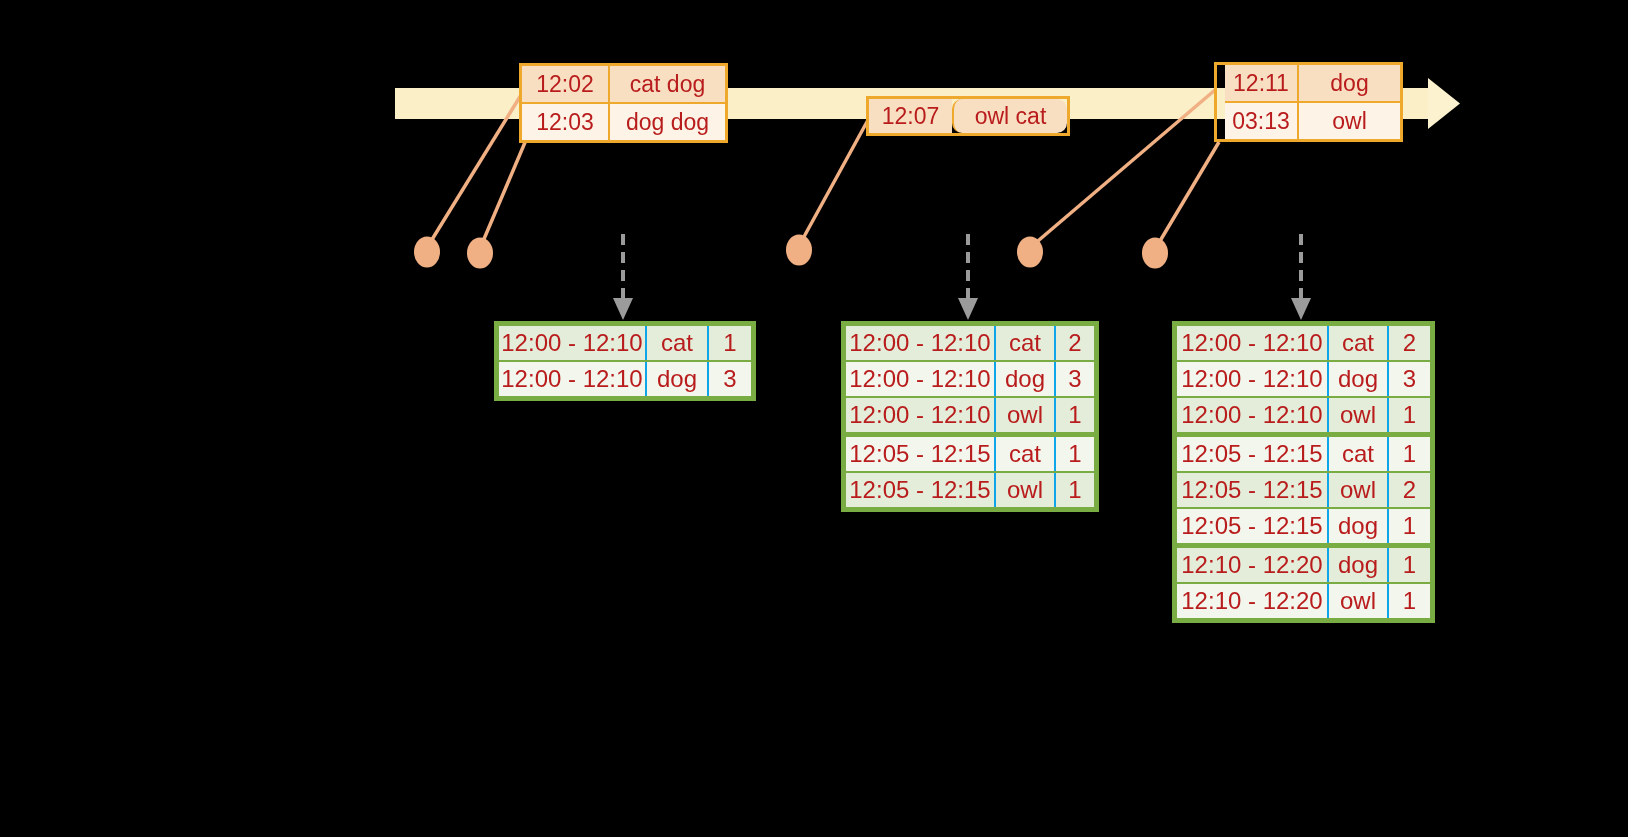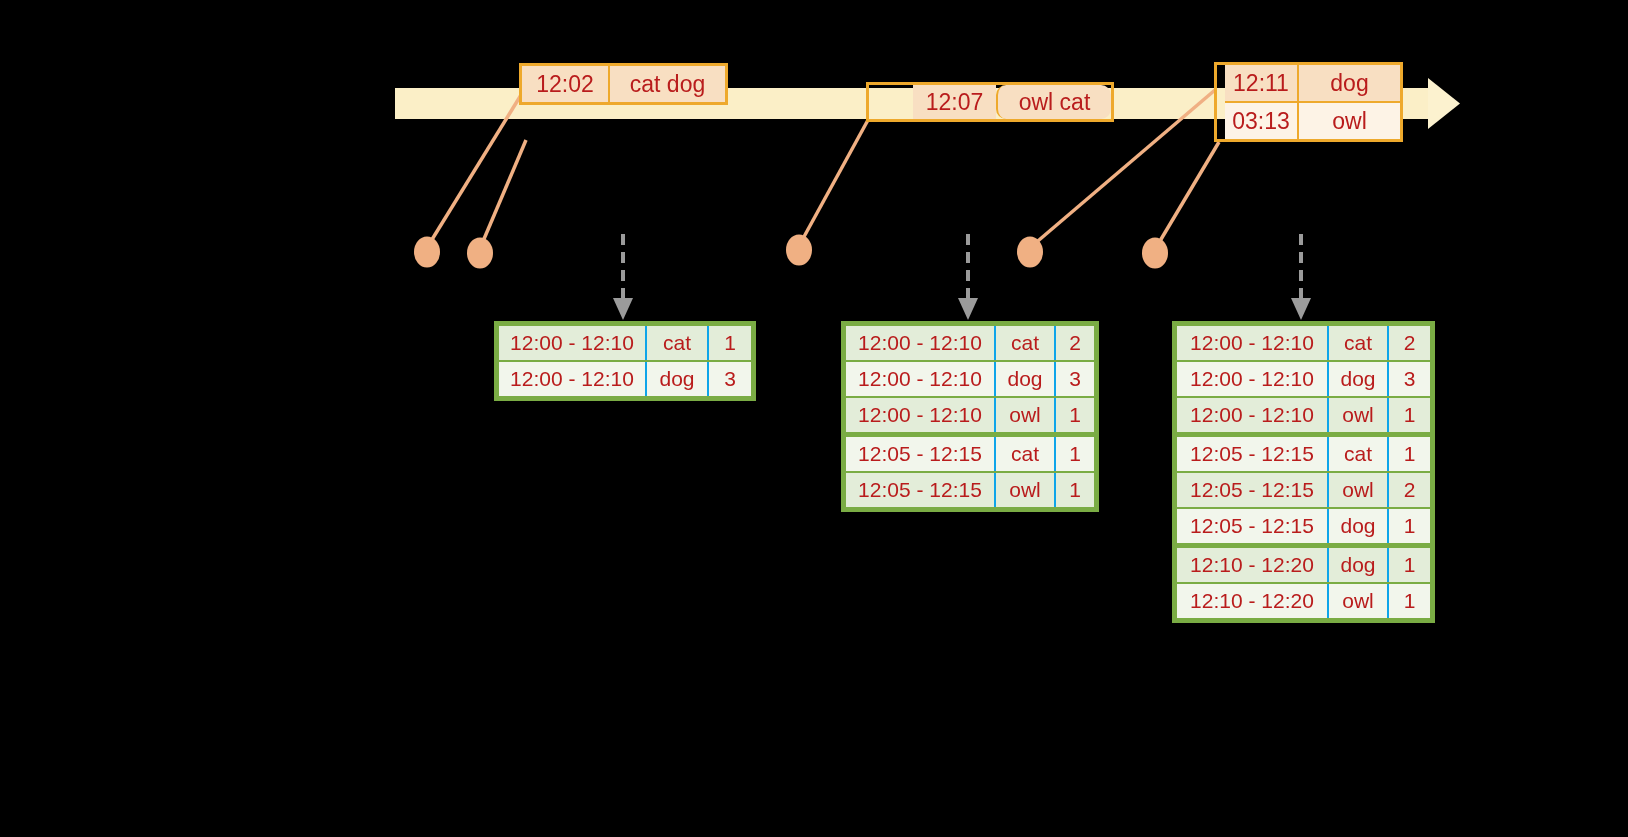--- a/index.html
+++ b/index.html
@@ -19,28 +19,28 @@
   .event-table{position:absolute;border:3px solid #eea92c;display:flex;flex-direction:column;z-index:2;}
   .et-row{display:flex;}
   .et-row + .et-row{border-top:2px solid #eea92c;}
   .et-cell{display:flex;align-items:center;justify-content:center;font-size:23px;}
   .et-cell + .et-cell{border-left:2px solid #eea92c;}
   .et-odd{background:#f8dfc2;}
   .et-even{background:#fdf3e6;}
   #et1 .et-time{width:86px;height:36px;} #et1 .et-words{width:115px;height:36px;}
   #et2 .et-time{width:83px;height:34px;} #et2 .et-words{width:113px;height:34px;border-radius:10px;}
   #et3 .et-time{width:72px;height:36px;} #et3 .et-words{width:101px;height:36px;}
-  #et1{left:519px;top:63px;} #et2{left:866px;top:82px;padding-left:44px;} #et3{left:1214px;top:62px;padding-left:8px;}
+  #et1{left:519px;top:63px;} #et2{left:866px;top:96px;} #et3{left:1214px;top:62px;padding-left:8px;}
 
   
   .result-table{position:absolute;border:5px solid #7aac44;display:flex;flex-direction:column;z-index:2;}
   .gt-row{display:flex;}
   .gt-row + .gt-row{border-top:2px solid #7aac44;}
   .gt-row.group-sep{border-top:5px solid #7aac44;}
-  .gt-cell{display:flex;align-items:center;justify-content:center;font-size:21px;height:34px;}
+  .gt-cell{display:flex;align-items:center;justify-content:center;font-size:24px;height:34px;}
   .gt-cell + .gt-cell{border-left:2px solid #0ea5e9;}
   .gt-odd{background:#e3edd9;}
   .gt-even{background:#f2f6ec;}
   #rt1{left:494px;top:321px;} #rt2{left:841px;top:321px;} #rt3{left:1172px;top:321px;}
   #rt1 .gt-window{width:146px;} #rt1 .gt-word{width:60px;} #rt1 .gt-count{width:42px;}
   #rt2 .gt-window{width:148px;} #rt2 .gt-word{width:58px;} #rt2 .gt-count{width:38px;}
   #rt3 .gt-window{width:150px;} #rt3 .gt-word{width:58px;} #rt3 .gt-count{width:41px;}
 </style>
 </head>
 <body>
@@ -69,20 +69,24 @@
     <line class="dash" x1="968" y1="234" x2="968" y2="300"></line>
     <polygon class="dash-head" points="958,298 978,298 968,320"></polygon>
     <line class="dash" x1="1301" y1="234" x2="1301" y2="300"></line>
     <polygon class="dash-head" points="1291,298 1311,298 1301,320"></polygon>
   </svg>
 
   <div class="event-table" id="et1">
     <div class="et-row">
       <div class="et-cell et-time et-odd">12:02</div>
       <div class="et-cell et-words et-odd">cat dog</div>
+    </div>
+    <div class="et-row">
+      <div class="et-cell et-time et-even">12:03</div>
+      <div class="et-cell et-words et-even">dog dog</div>
     </div>
   </div>
 
   <div class="event-table" id="et2">
     <div class="et-row">
       <div class="et-cell et-time et-odd">12:07</div>
       <div class="et-cell et-words et-odd">owl cat</div>
     </div>
   </div>
 

